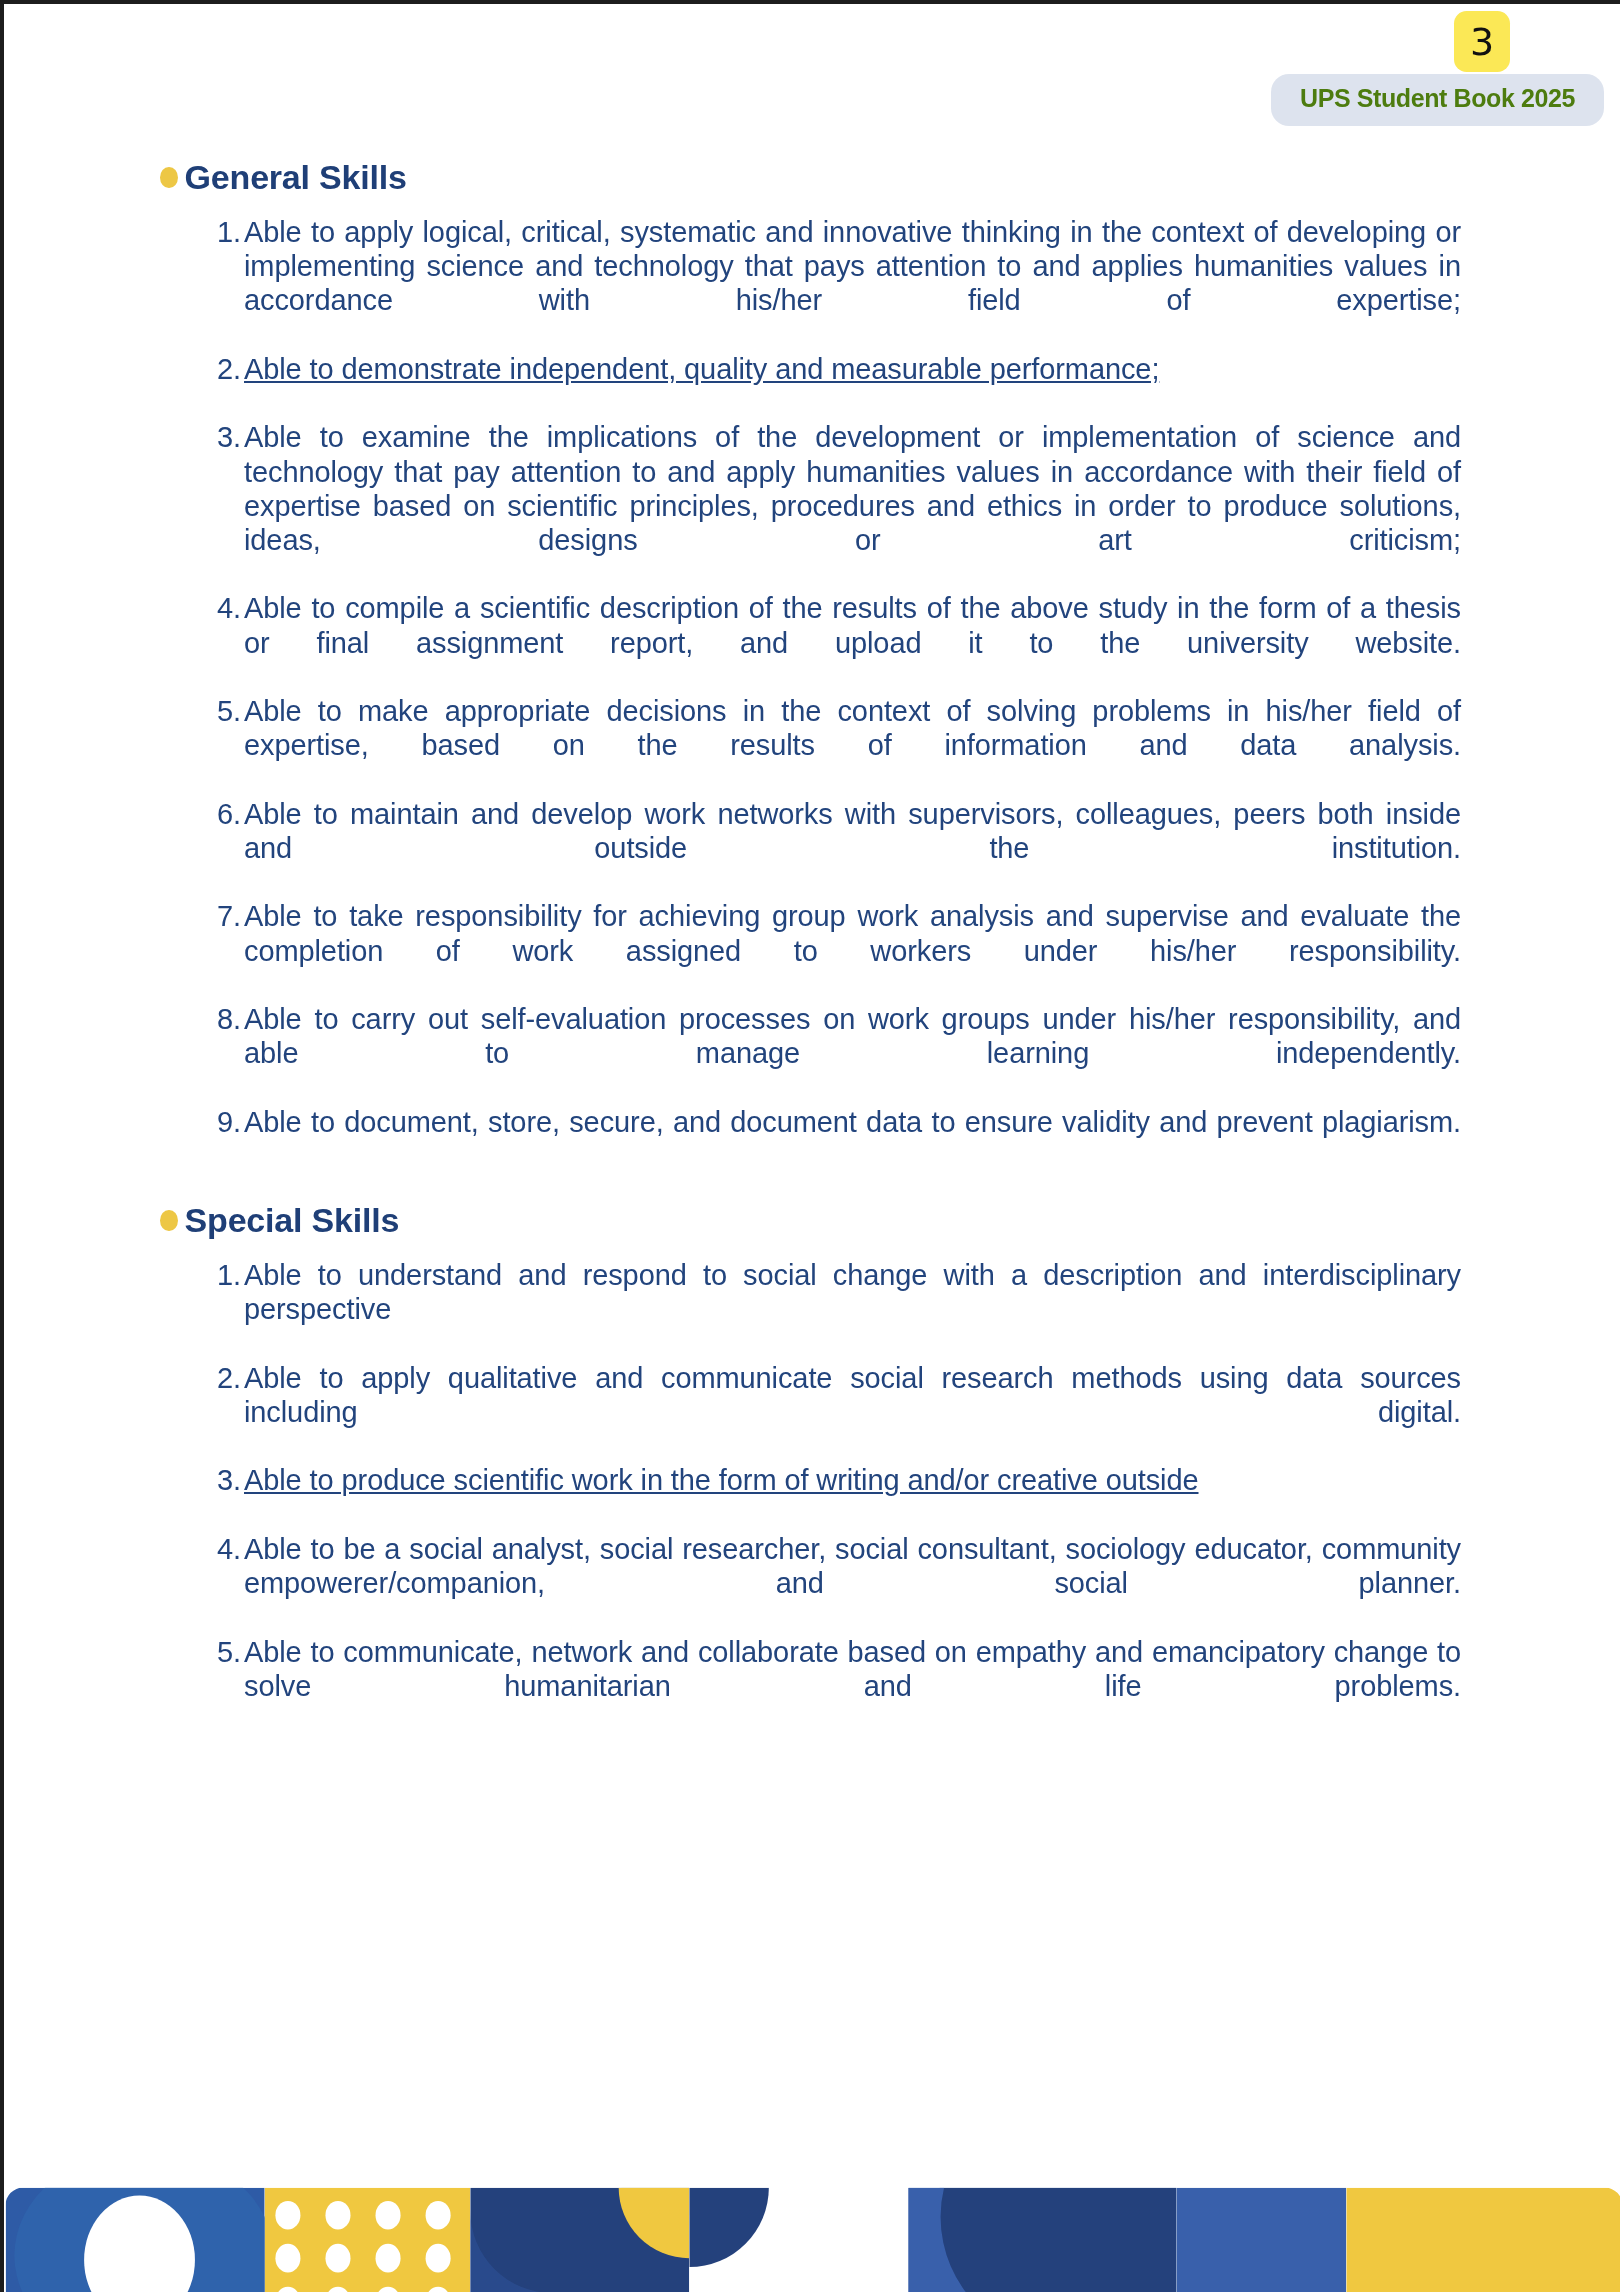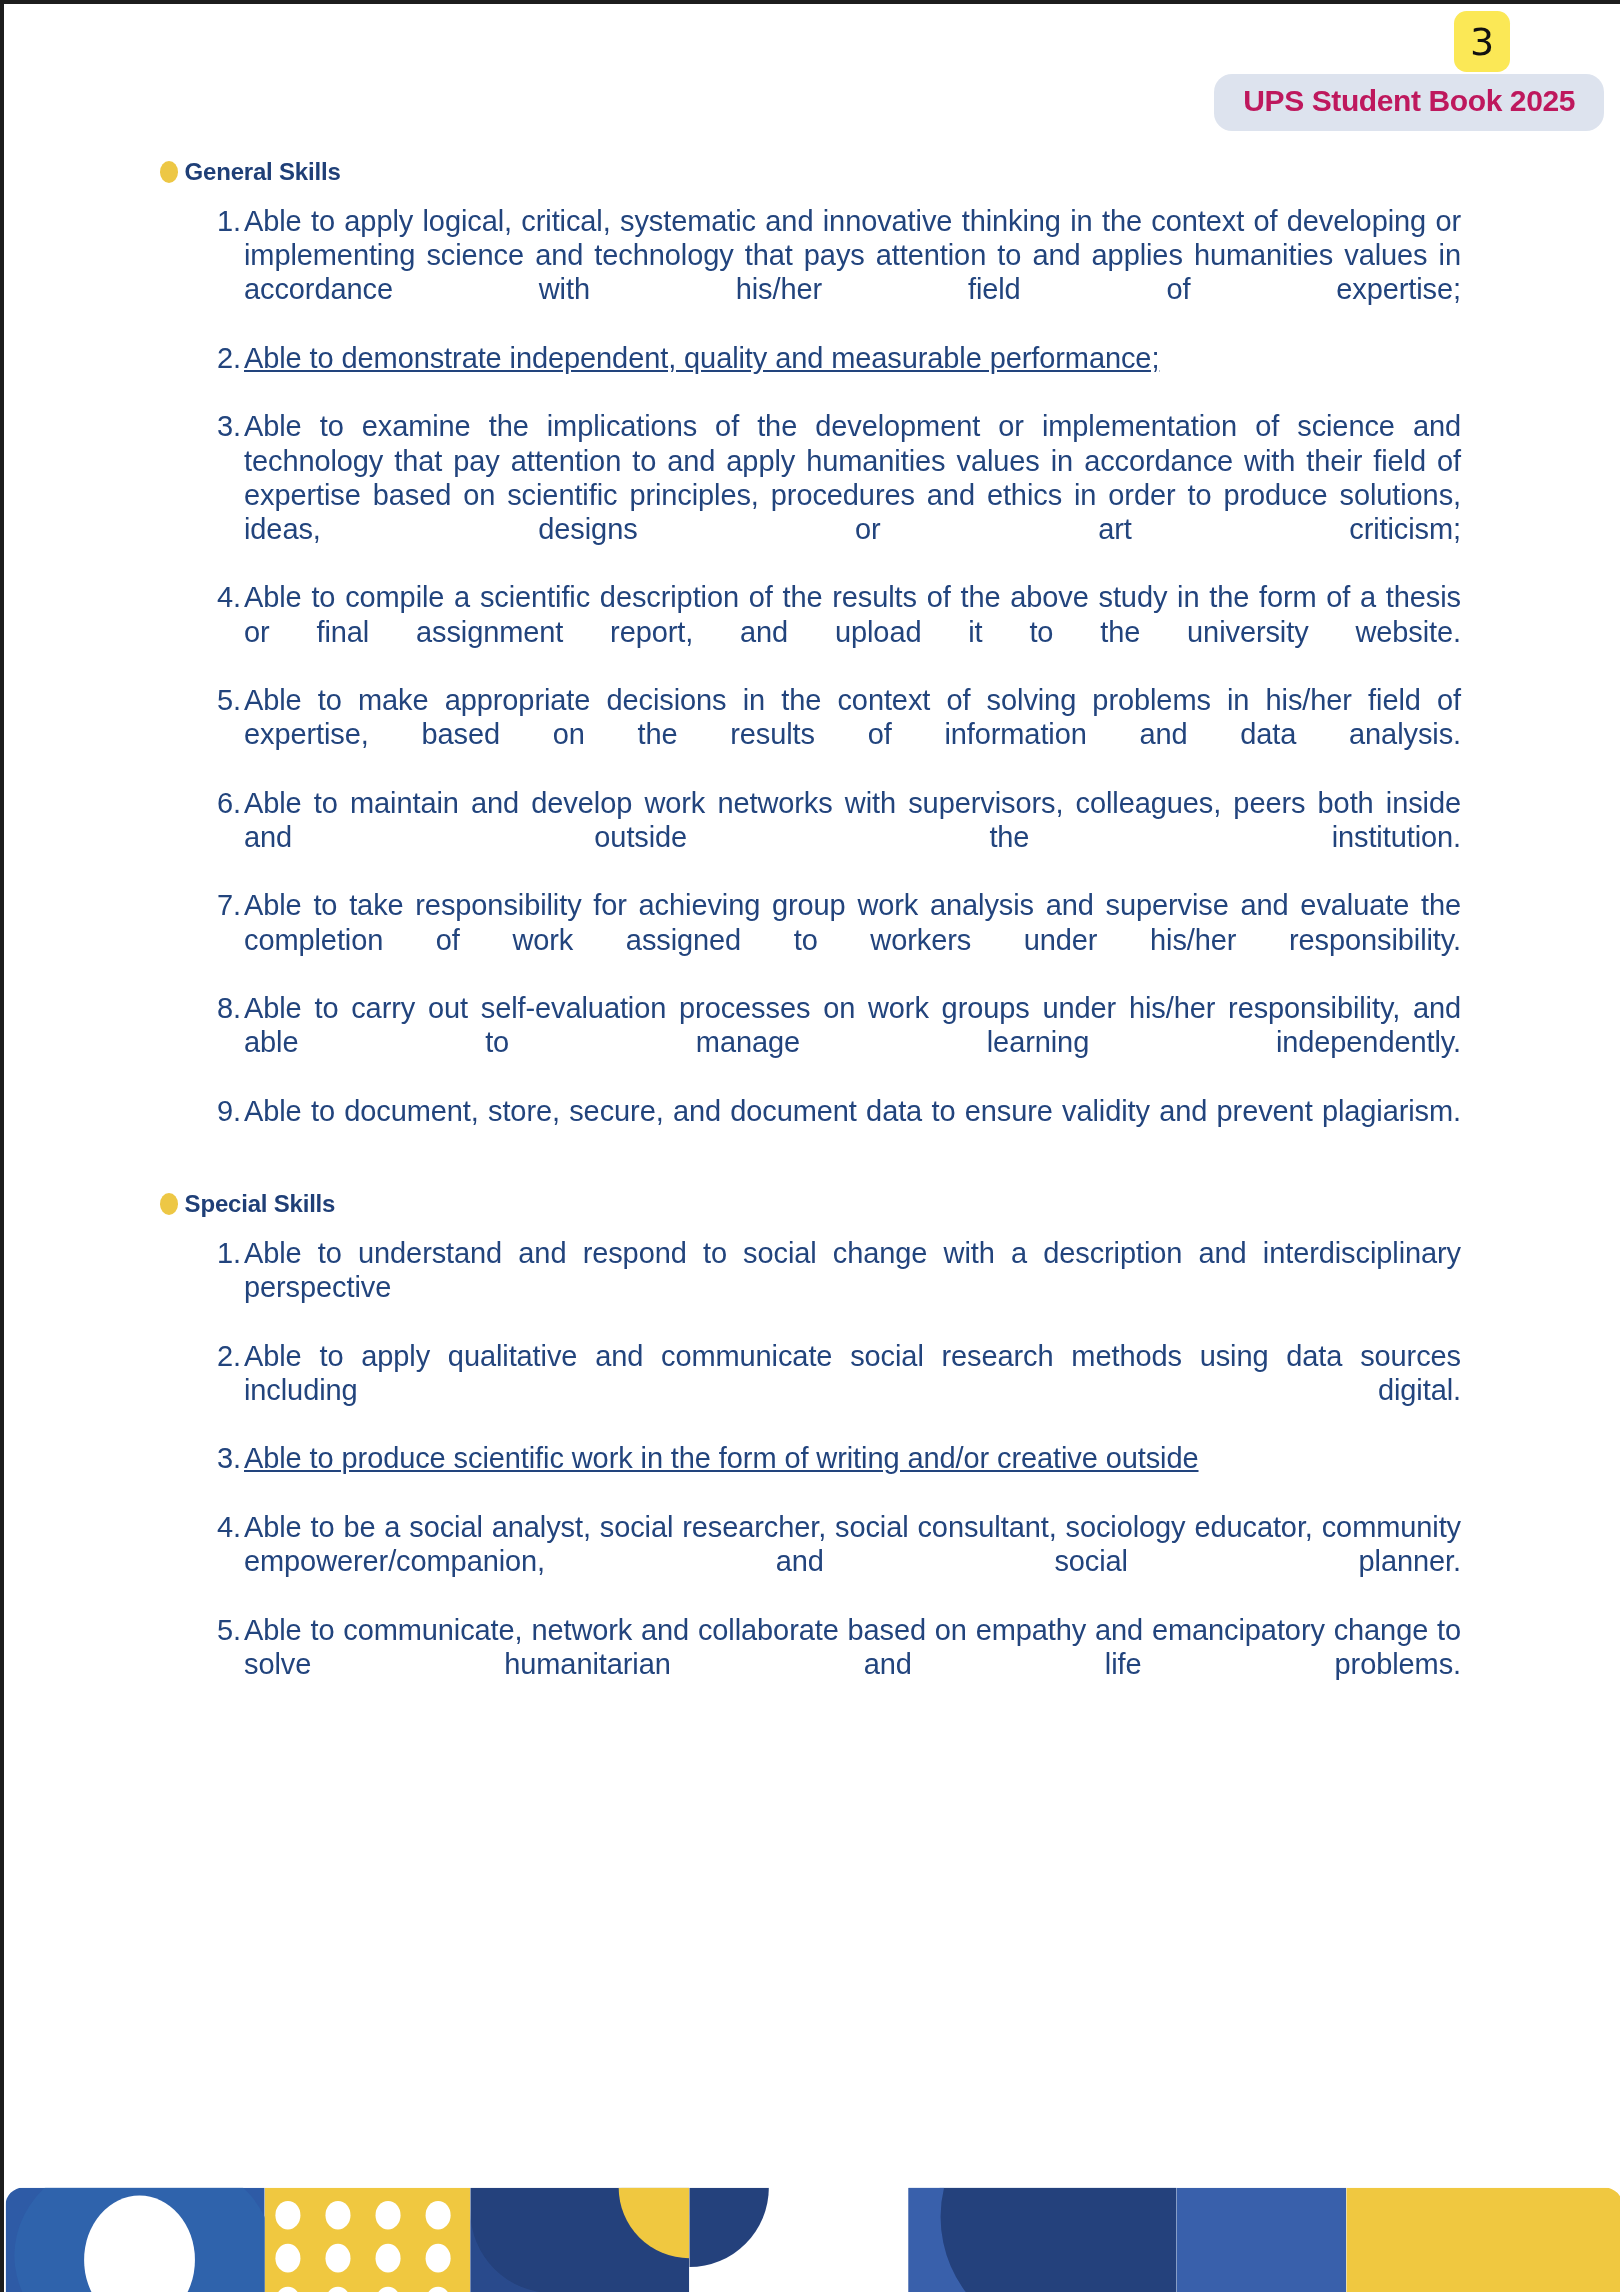--- a/index.html
+++ b/index.html
@@ -50,42 +50,42 @@
     font-family: "DejaVu Sans", sans-serif;
     z-index: 3;
   }
   .book-title-badge {
     position: absolute;
     top: 70px;
     right: 0;
     background: #dde3ee;
     border-radius: 18px;
     padding: 9.9px 29px 13.4px 29px;
-    font-size: 30px;
+    font-size: 25px;
     font-weight: bold;
-    color: #be185d;
+    color: #4d7c0f;
     letter-spacing: -0.4px;
     white-space: nowrap;
     z-index: 2;
   }
 
   
   .content {
     position: absolute;
     left: 176px;
     top: 154px;
     width: 1281px;
   }
 
   .section + .section { margin-top: 28px; }
 
   .section-heading {
     display: flex;
     align-items: center;
-    font-size: 24px;
+    font-size: 34px;
     font-weight: bold;
     color: #1f3f77;
     letter-spacing: -0.2px;
     margin-bottom: 18px;
   }
   .heading-dot {
     width: 18px;
     height: 21.5px;
     border-radius: 50%;
     background: #edc745;

